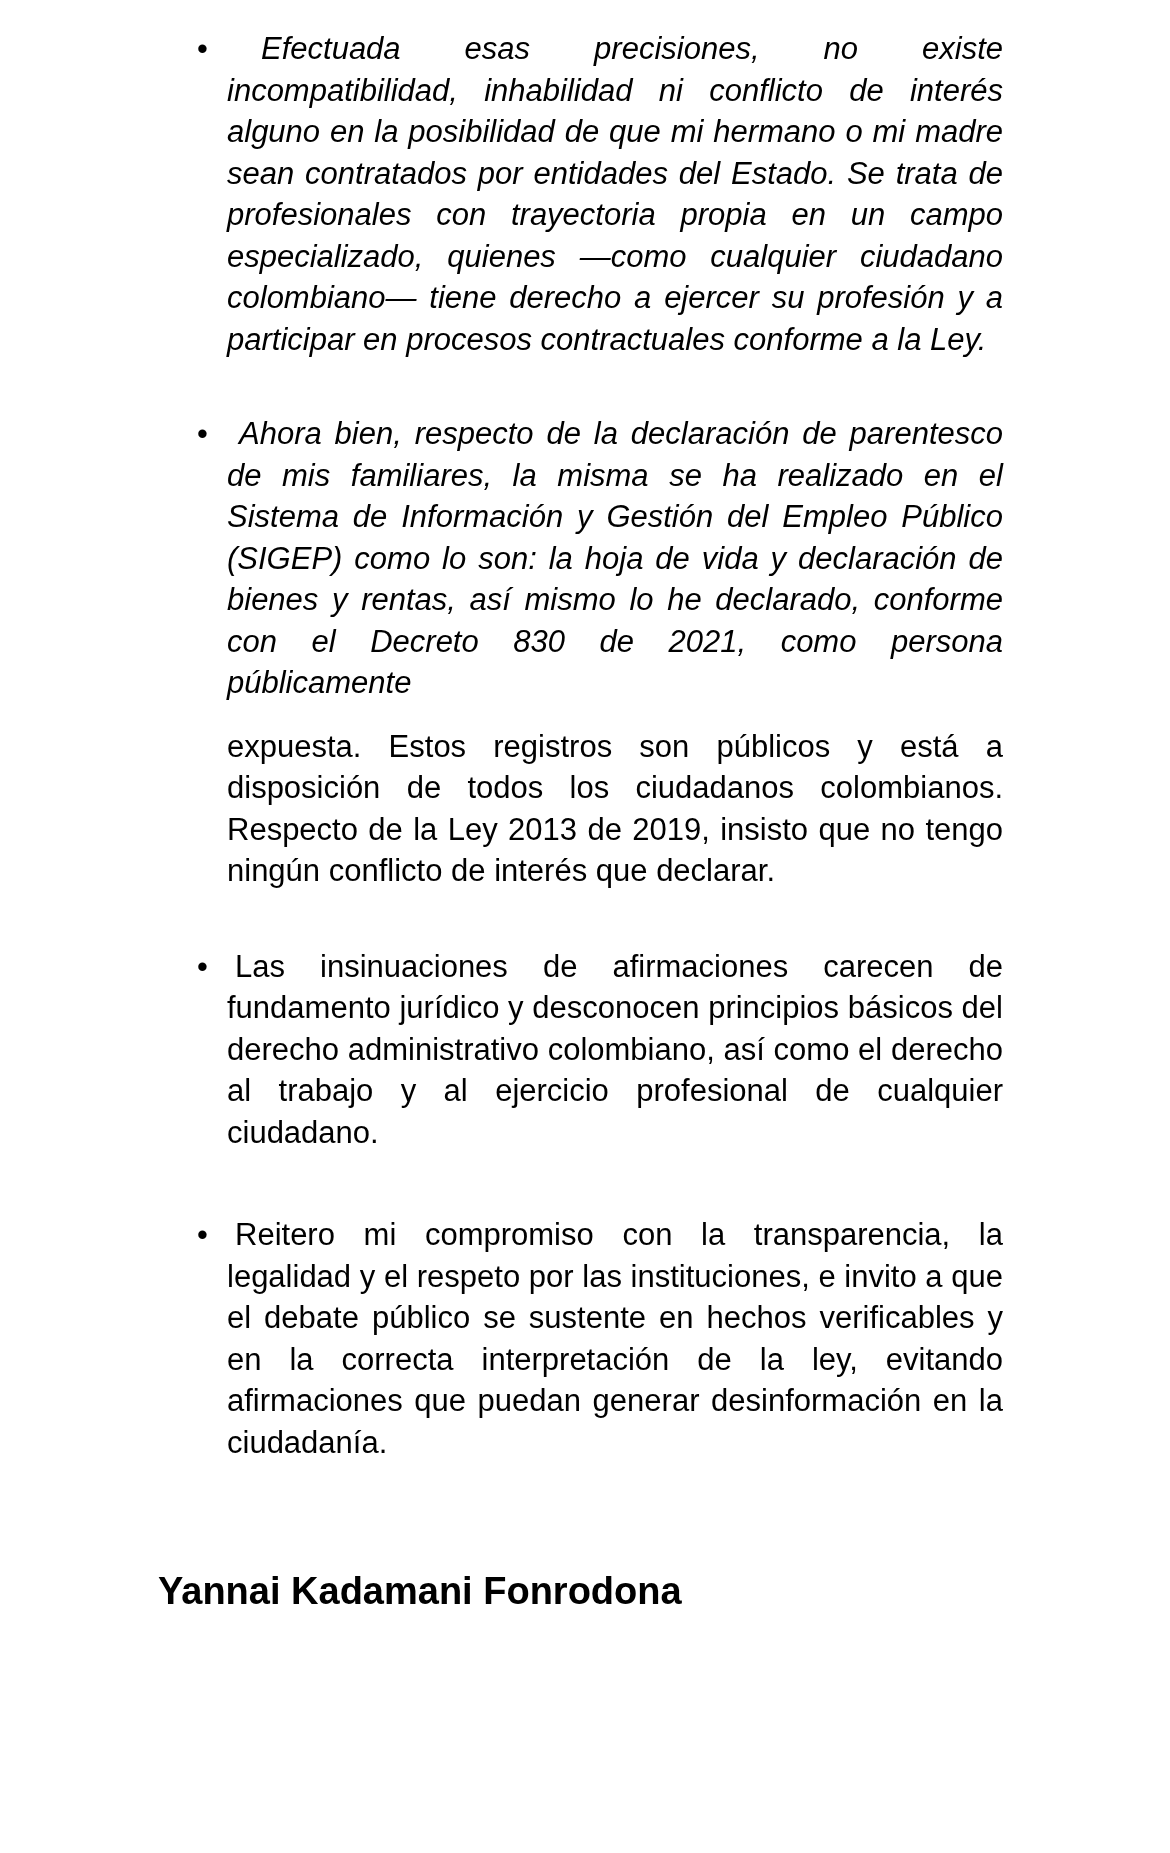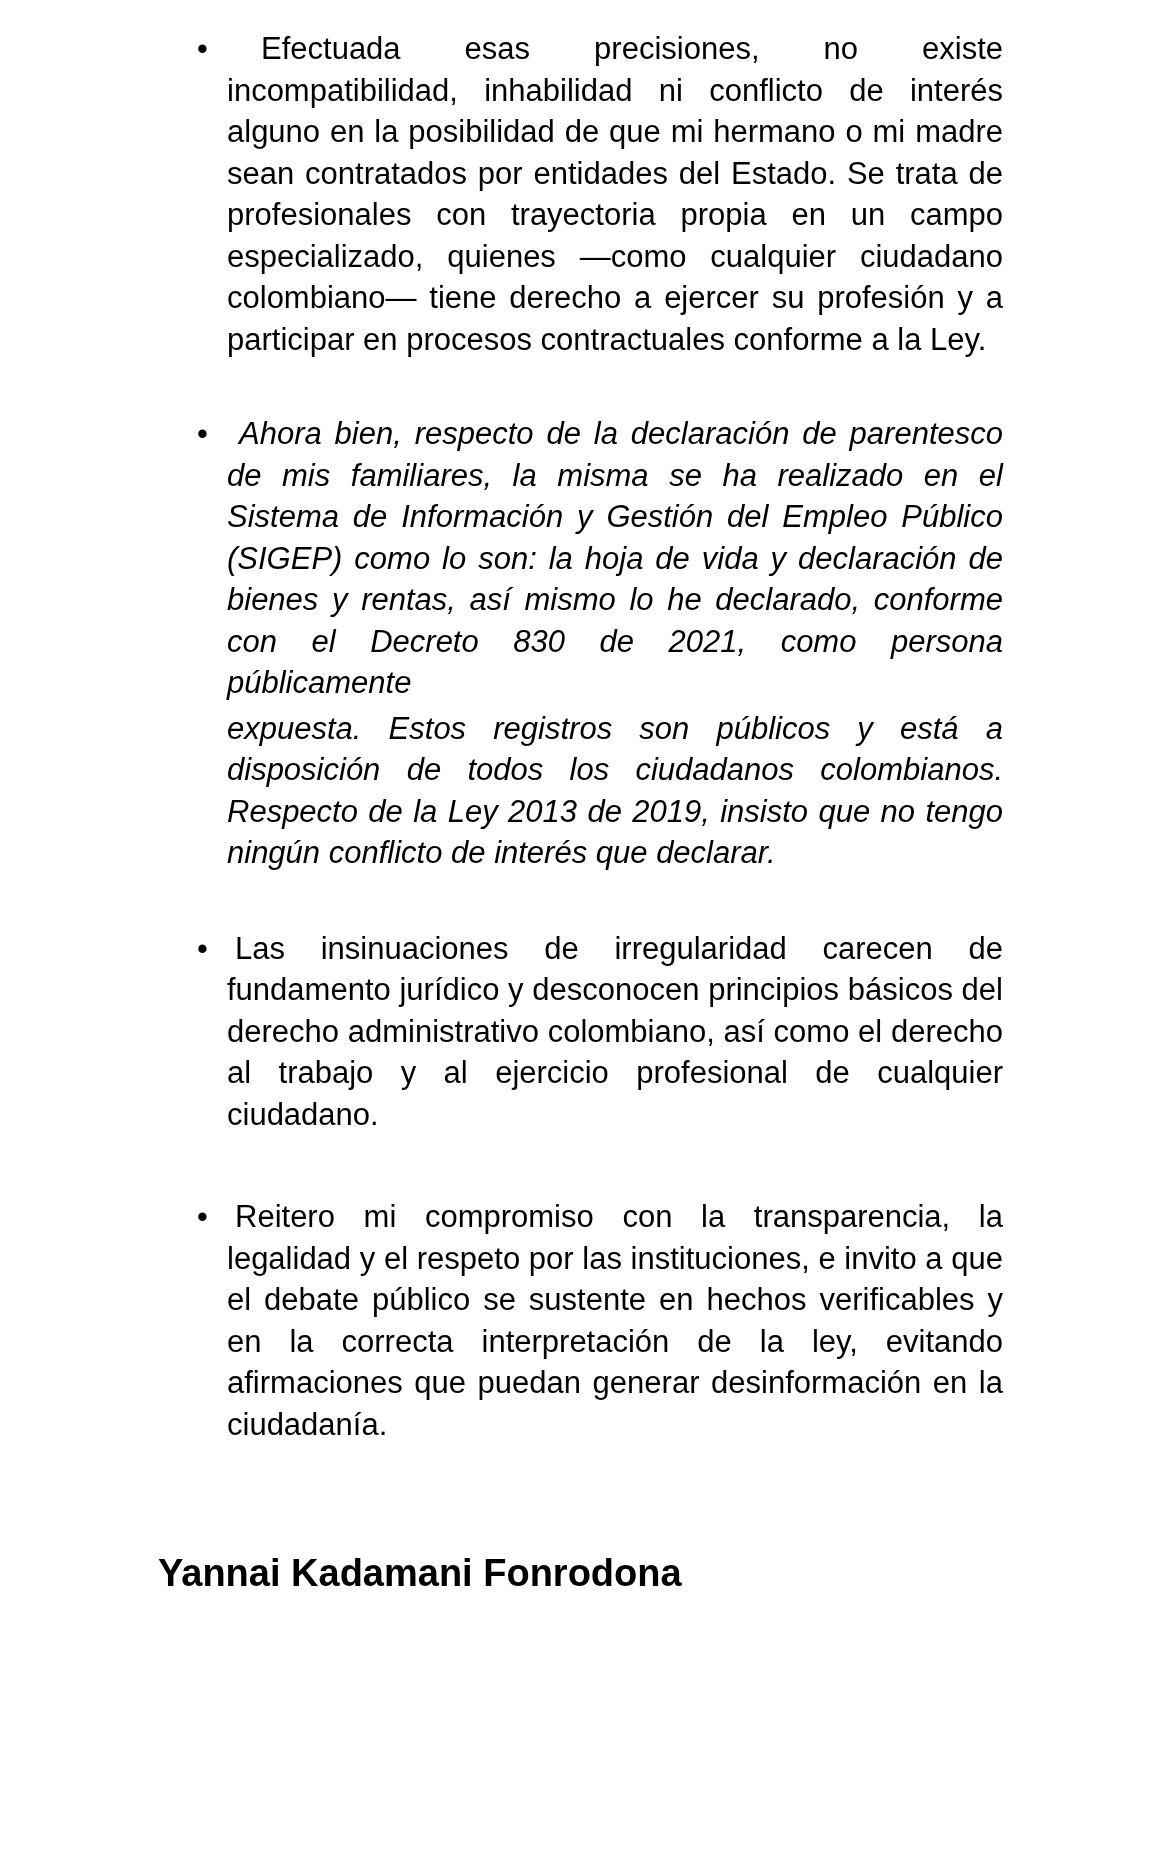--- a/index.html
+++ b/index.html
@@ -38,25 +38,25 @@
     left: -30px;
     top: 0;
     width: 30px;
     font-size: 31px;
     line-height: 41.5px;
   }
   li p {
     margin: 0;
     text-align: justify;
   }
-  .indent-lg { text-indent: 34px; }
+  .indent-lg { text-indent: 34px; font-style: italic; }
   .indent-sm { text-indent: 12px; font-style: italic; }
   .indent-xs { text-indent: 8px; }
   .justify-last { text-align-last: justify; }
-  .sub-gap { margin-top: 4px; font-style: italic; }
+  .sub-gap { margin-top: 22px; }
   .signature {
     margin: 105px 0 12px 158px;
     width: 760px;
     font-size: 38px;
     line-height: 47px;
   }
   .sig-name { font-weight: bold; }
   .sig-role { font-weight: normal; }
 </style>
 </head>
@@ -72,21 +72,21 @@
     </li>
 
     <li class="gap-md">
       <span class="marker">•</span>
       <p class="indent-sm justify-last">Ahora bien, respecto de la declaración de parentesco de mis familiares, la misma se ha realizado en el Sistema de Información y Gestión del Empleo Público (SIGEP) como lo son: la hoja de vida y declaración de bienes y rentas, así mismo lo he declarado, conforme con el Decreto 830 de 2021, como persona públicamente</p>
       <p class="sub-gap">expuesta. Estos registros son públicos y está a disposición de todos los ciudadanos colombianos. Respecto de la Ley 2013 de 2019, insisto que no tengo ningún conflicto de interés que declarar.</p>
     </li>
 
     <li class="gap-lg1">
       <span class="marker">•</span>
-      <p class="indent-xs">Las insinuaciones de irregularidad carecen de fundamento jurídico y desconocen principios básicos del derecho administrativo colombiano, así como el derecho al trabajo y al ejercicio profesional de cualquier ciudadano.</p>
+      <p class="indent-xs">Las insinuaciones de afirmaciones carecen de fundamento jurídico y desconocen principios básicos del derecho administrativo colombiano, así como el derecho al trabajo y al ejercicio profesional de cualquier ciudadano.</p>
     </li>
 
     <li class="gap-lg2">
       <span class="marker">•</span>
       <p class="indent-xs">Reitero mi compromiso con la transparencia, la legalidad y el respeto por las instituciones, e invito a que el debate público se sustente en hechos verificables y en la correcta interpretación de la ley, evitando afirmaciones que puedan generar desinformación en la ciudadanía.</p>
     </li>
 
   </ul>
 
   <div class="signature">

